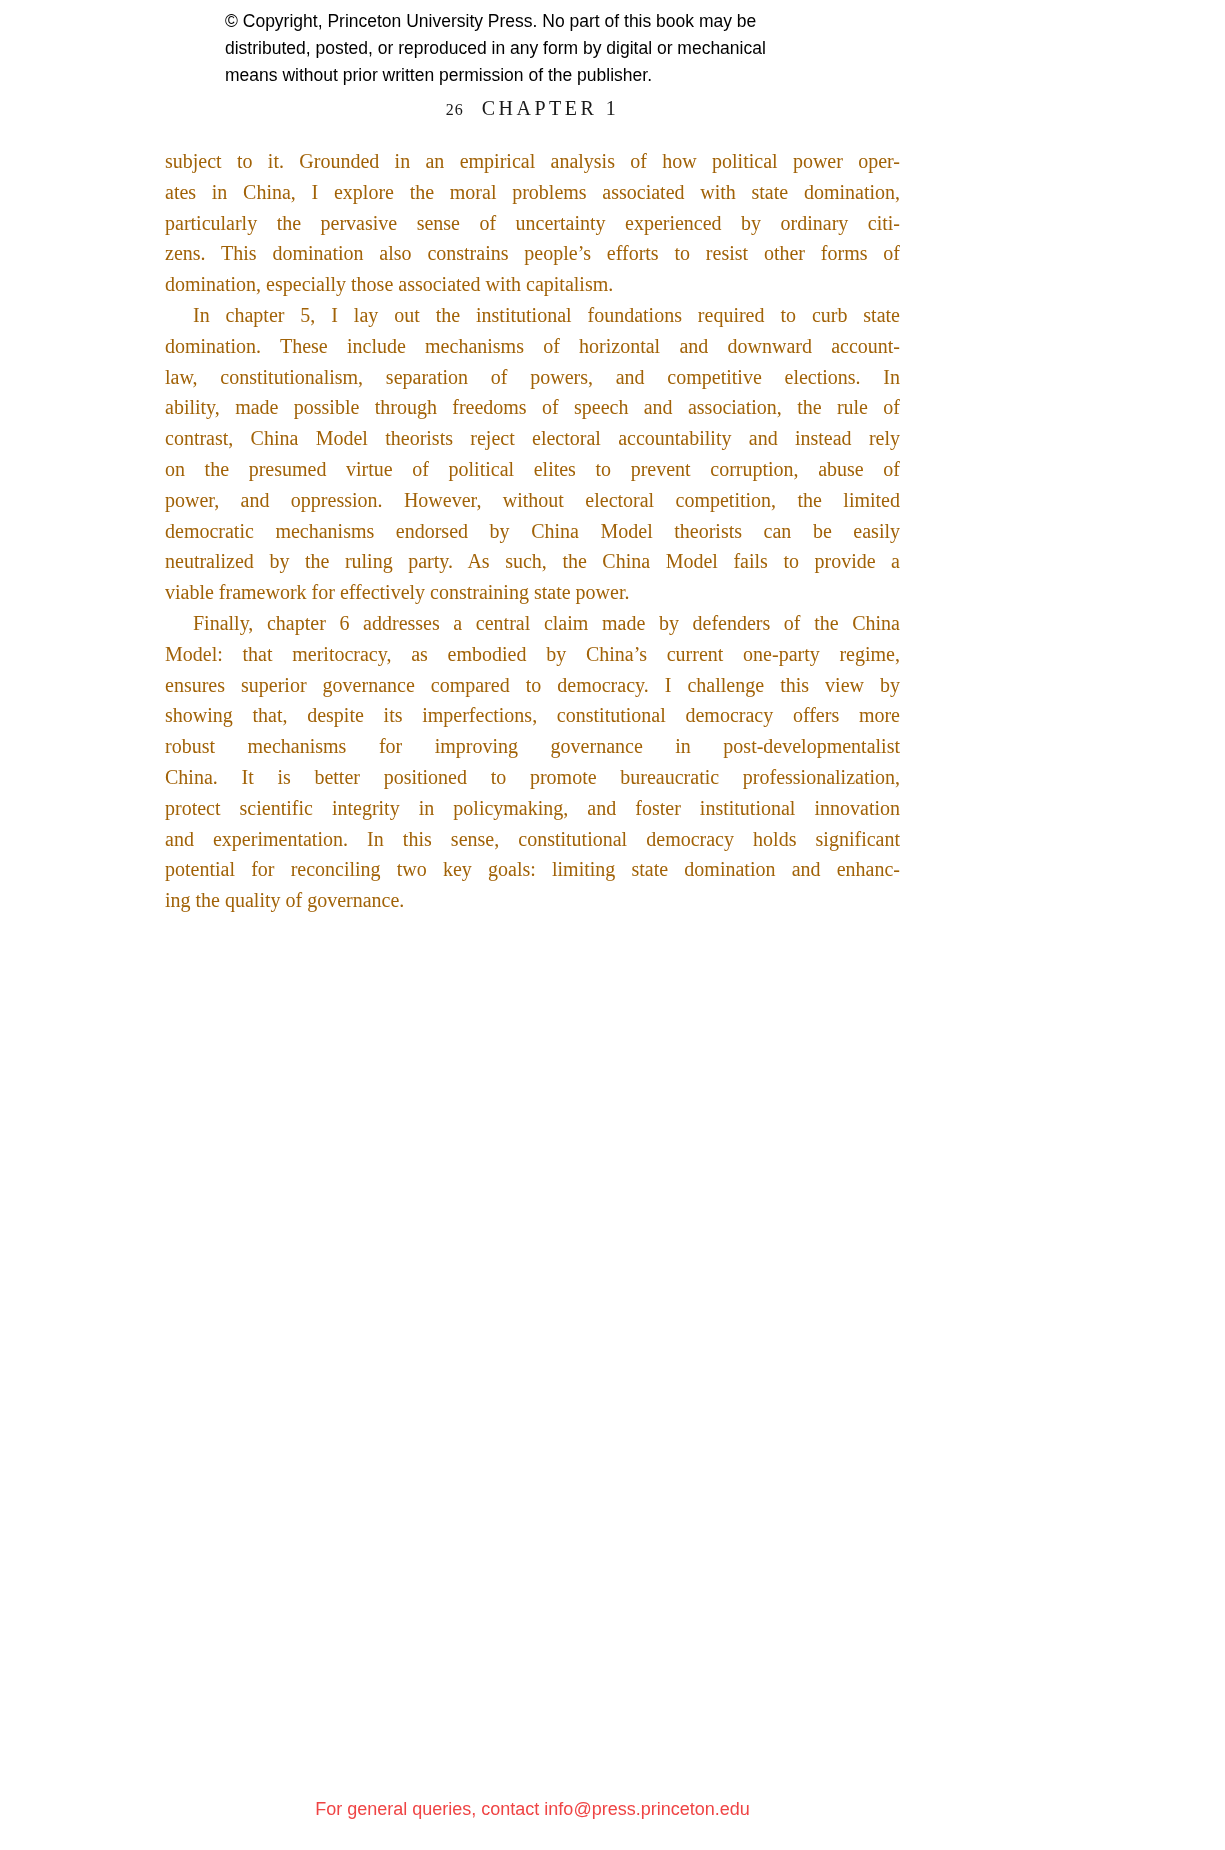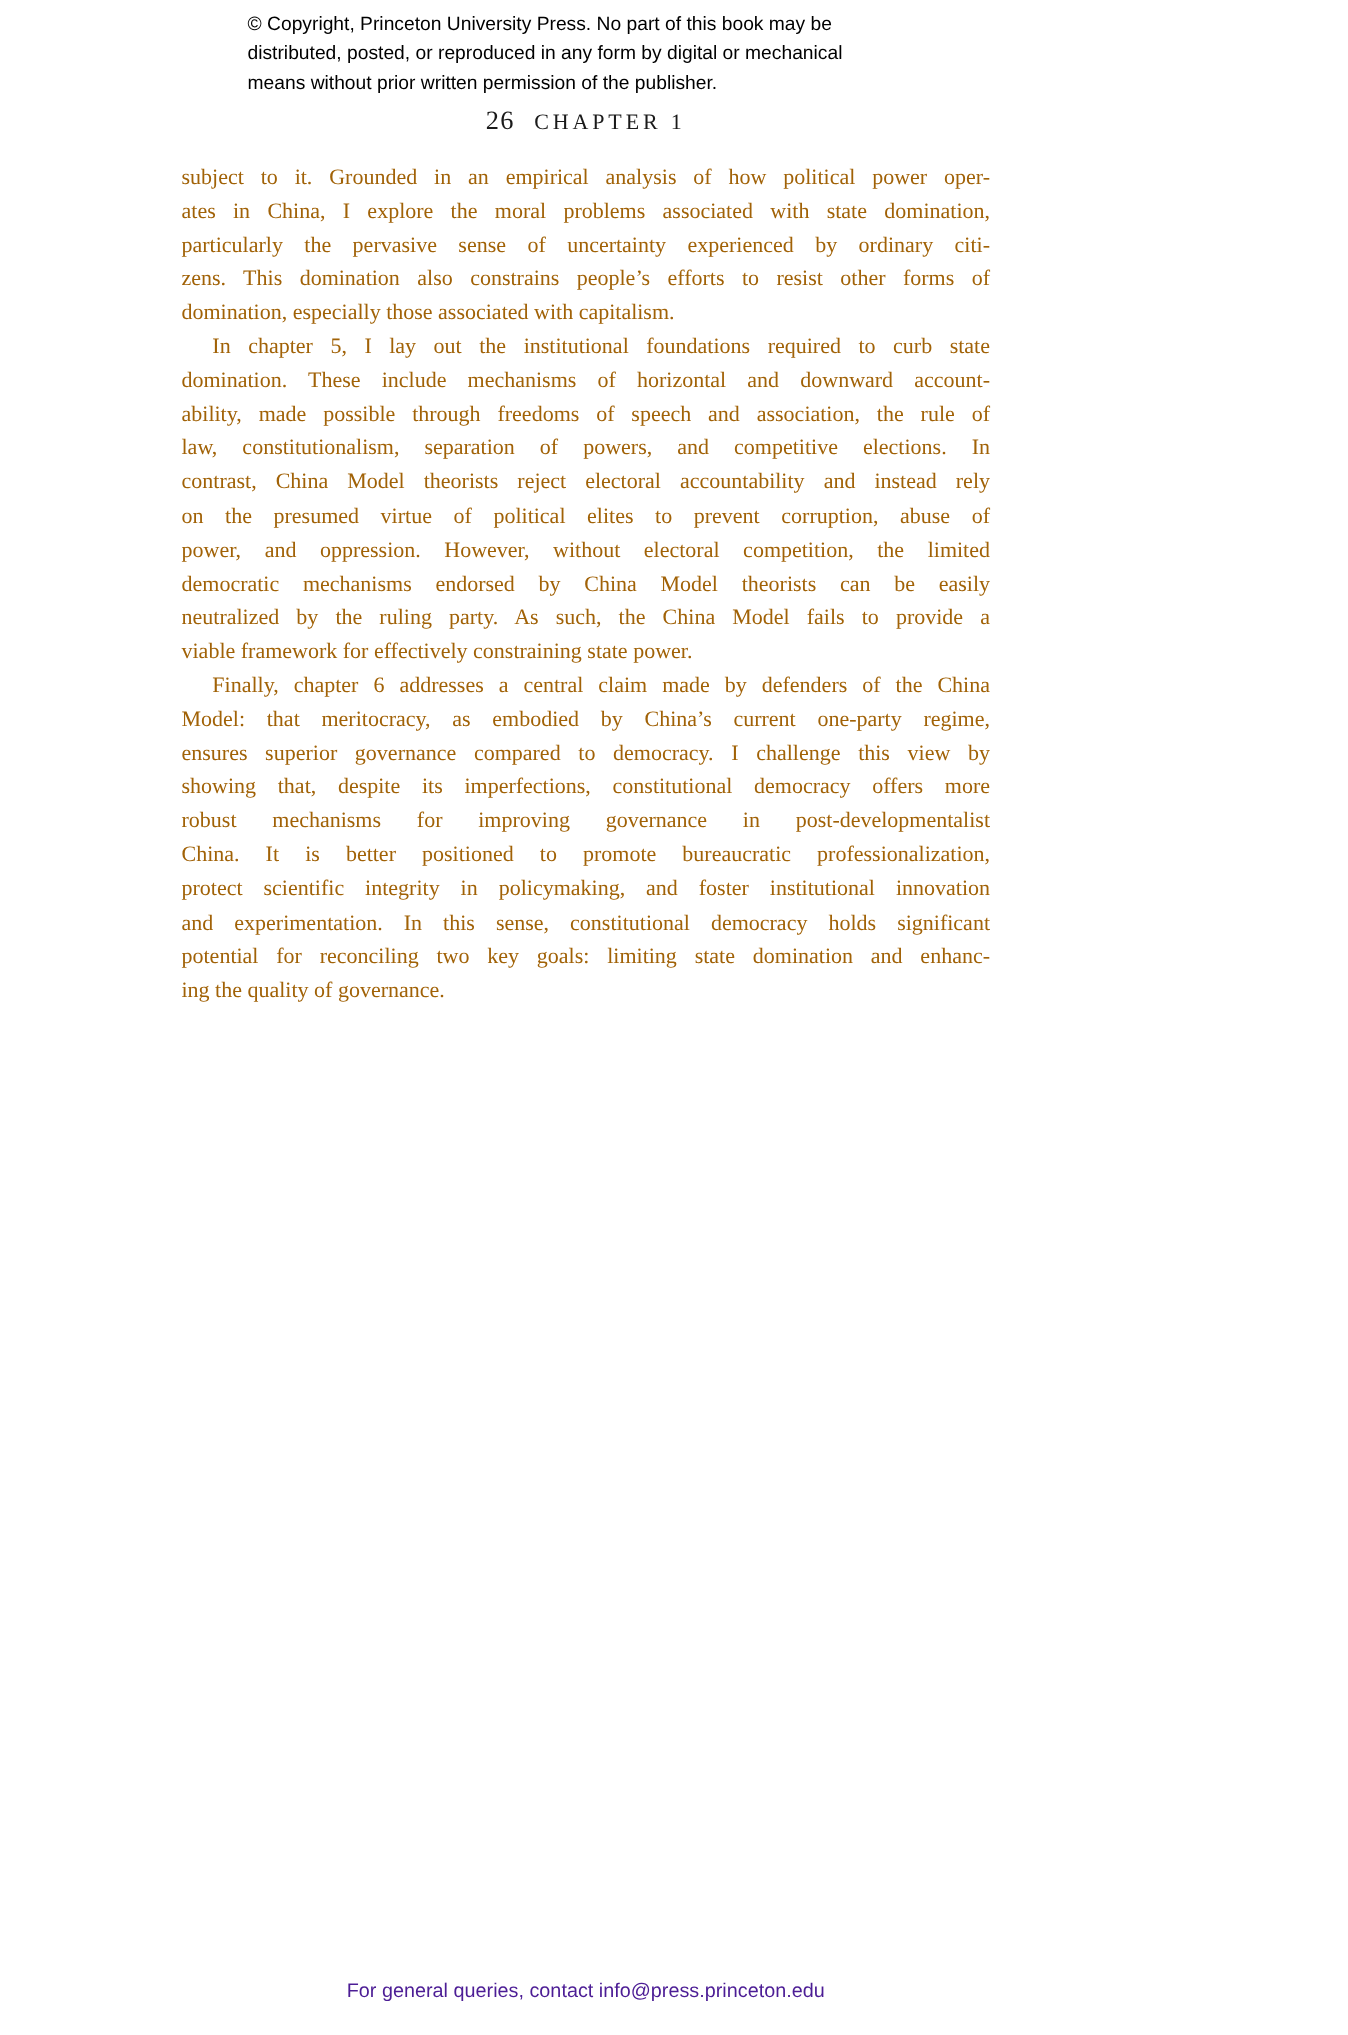--- a/index.html
+++ b/index.html
@@ -23,21 +23,21 @@
   }
   .running-head {
     position: absolute;
     left: 165px;
     top: 97px;
     width: 735px;
     text-align: center;
     color: #1a1a1a;
   }
   .running-head .pagenum {
-    font-size: 24px;
+    font-size: 16px;
     letter-spacing: 1px;
     margin-right: 18px;
   }
   .running-head .chapter {
     font-size: 20px;
     letter-spacing: 3.5px;
     text-transform: uppercase;
   }
   .body-text {
     position: absolute;
@@ -56,21 +56,21 @@
   .line.last { text-align-last: left; }
   .line.indent { text-indent: 28px; }
   .footer {
     position: absolute;
     left: 165px;
     top: 1799px;
     width: 735px;
     text-align: center;
     font-family: "Liberation Sans", sans-serif;
     font-size: 18px;
-    color: #4c1d95;
+    color: #ef4444;
   }
 </style>
 </head>
 <body>
 
 <div class="page">
 
   <div class="copyright">
       <div>© Copyright, Princeton University Press. No part of this book may be</div>
       <div>distributed, posted, or reproduced in any form by digital or mechanical</div>
@@ -85,22 +85,22 @@
       <div class="para">
         <div class="line">subject to it. Grounded in an empirical analysis of how political power oper-</div>
         <div class="line">ates in China, I explore the moral problems associated with state domination,</div>
         <div class="line">particularly the pervasive sense of uncertainty experienced by ordinary citi-</div>
         <div class="line">zens. This domination also constrains people’s efforts to resist other forms of</div>
         <div class="line last">domination, especially those associated with capitalism.</div>
       </div>
       <div class="para">
         <div class="line indent">In chapter 5, I lay out the institutional foundations required to curb state</div>
         <div class="line">domination. These include mechanisms of horizontal and downward account-</div>
+        <div class="line">law, constitutionalism, separation of powers, and competitive elections. In</div>
         <div class="line">ability, made possible through freedoms of speech and association, the rule of</div>
-        <div class="line">law, constitutionalism, separation of powers, and competitive elections. In</div>
         <div class="line">contrast, China Model theorists reject electoral accountability and instead rely</div>
         <div class="line">on the presumed virtue of political elites to prevent corruption, abuse of</div>
         <div class="line">power, and oppression. However, without electoral competition, the limited</div>
         <div class="line">democratic mechanisms endorsed by China Model theorists can be easily</div>
         <div class="line">neutralized by the ruling party. As such, the China Model fails to provide a</div>
         <div class="line last">viable framework for effectively constraining state power.</div>
       </div>
       <div class="para">
         <div class="line indent">Finally, chapter 6 addresses a central claim made by defenders of the China</div>
         <div class="line">Model: that meritocracy, as embodied by China’s current one-party regime,</div>

